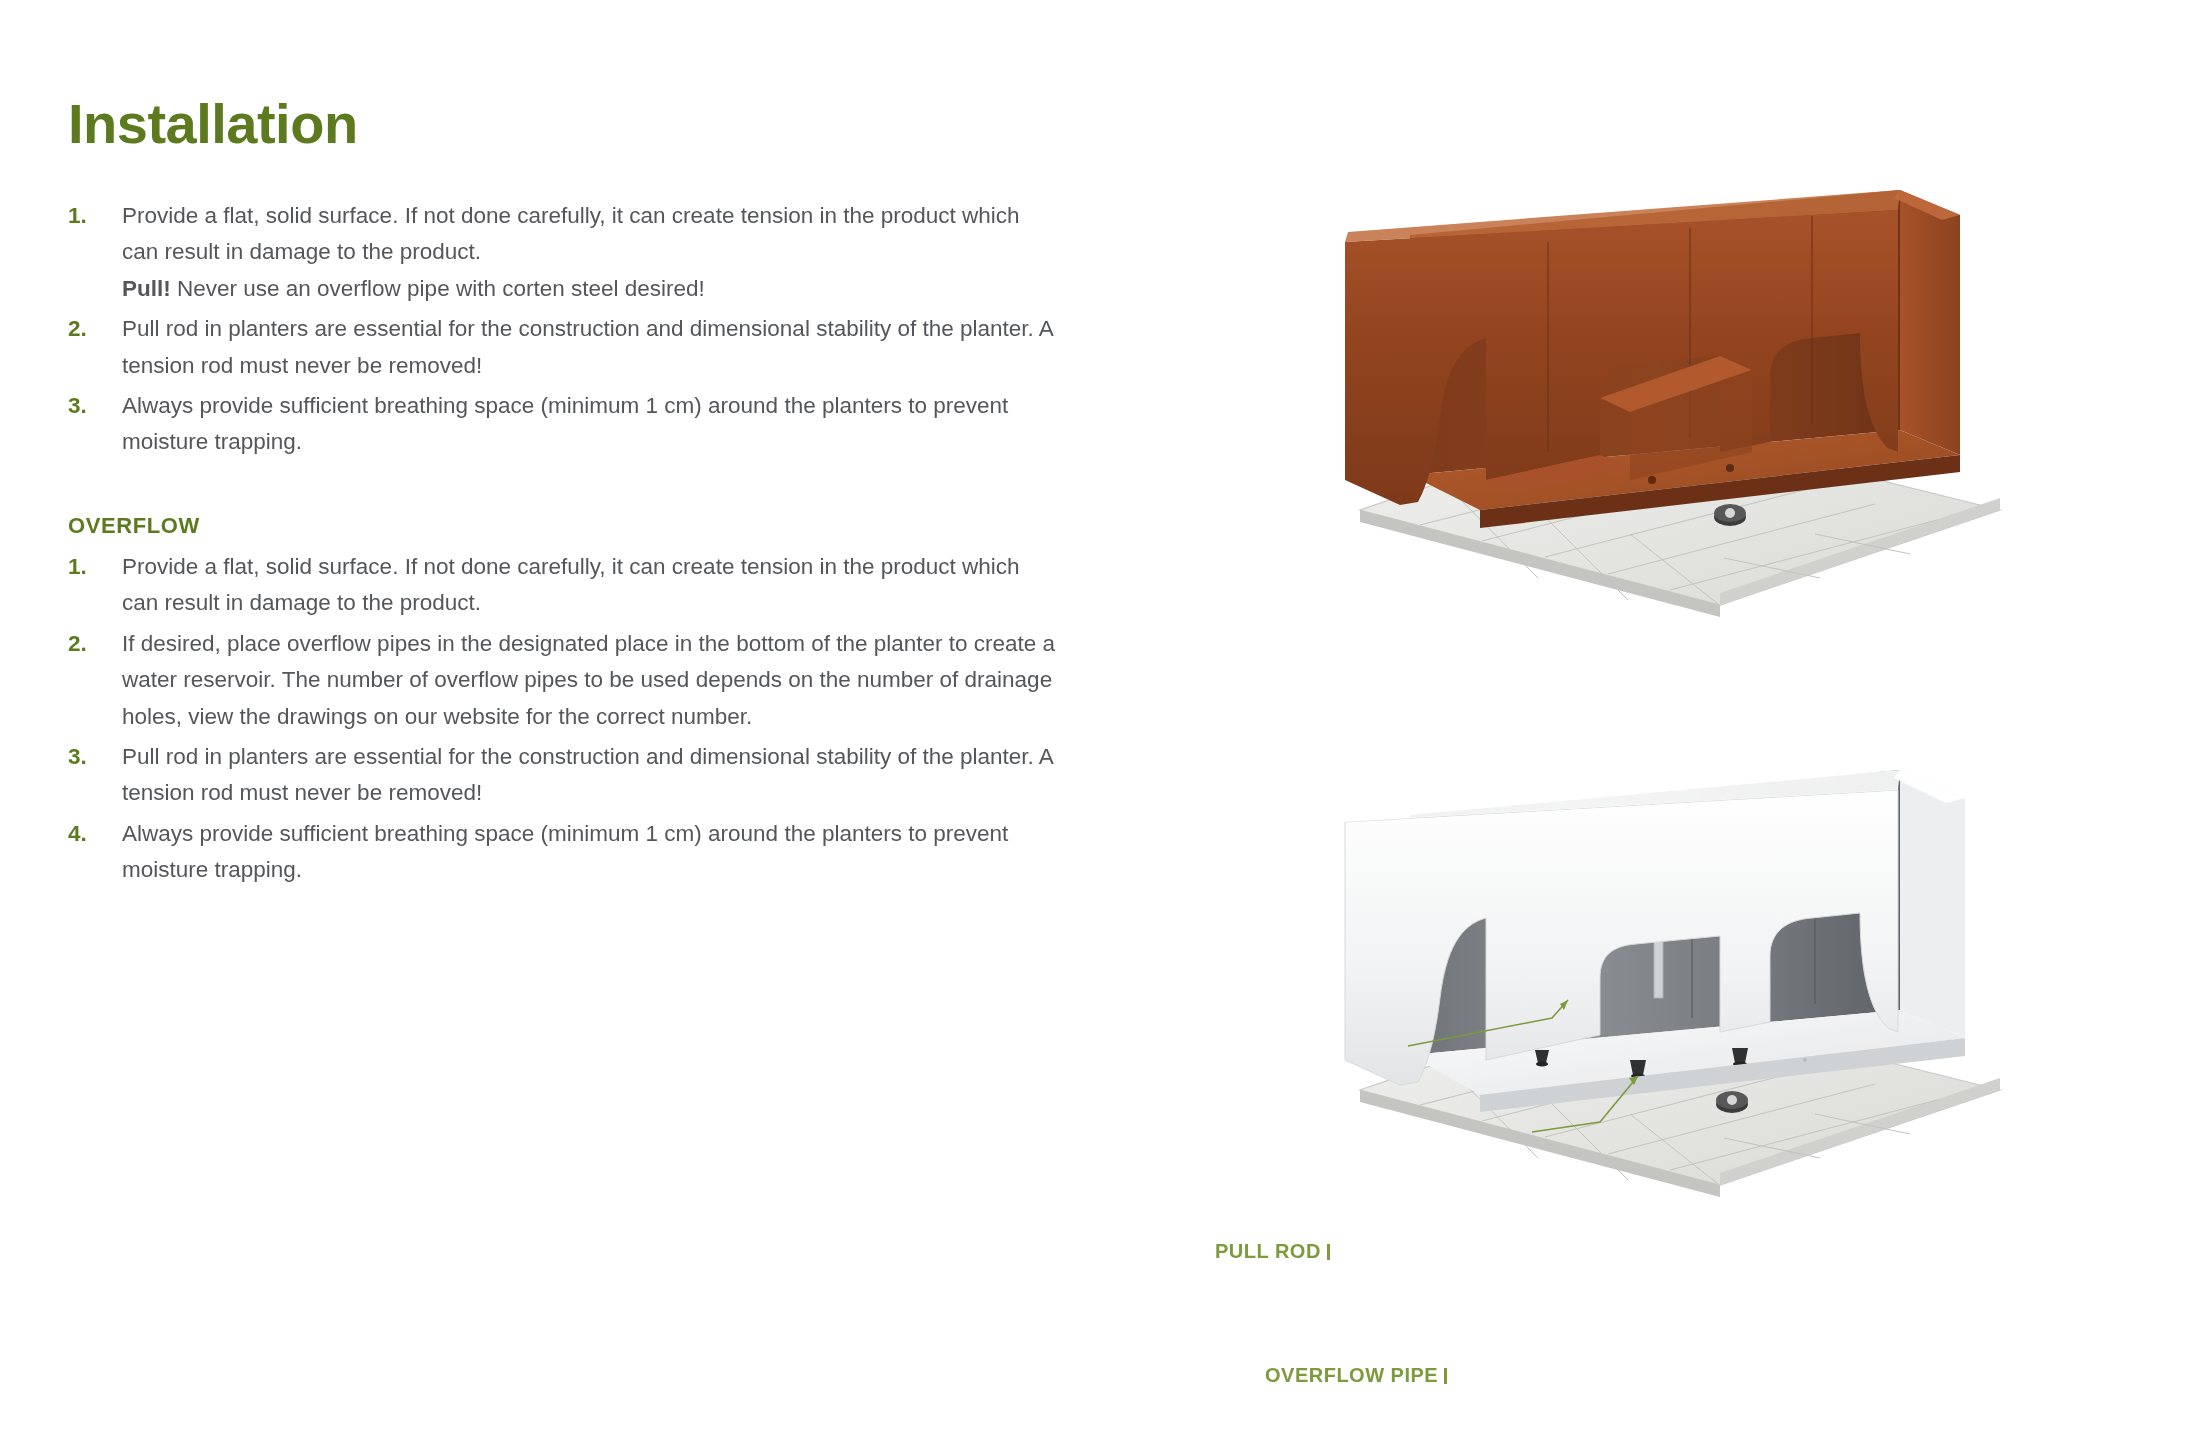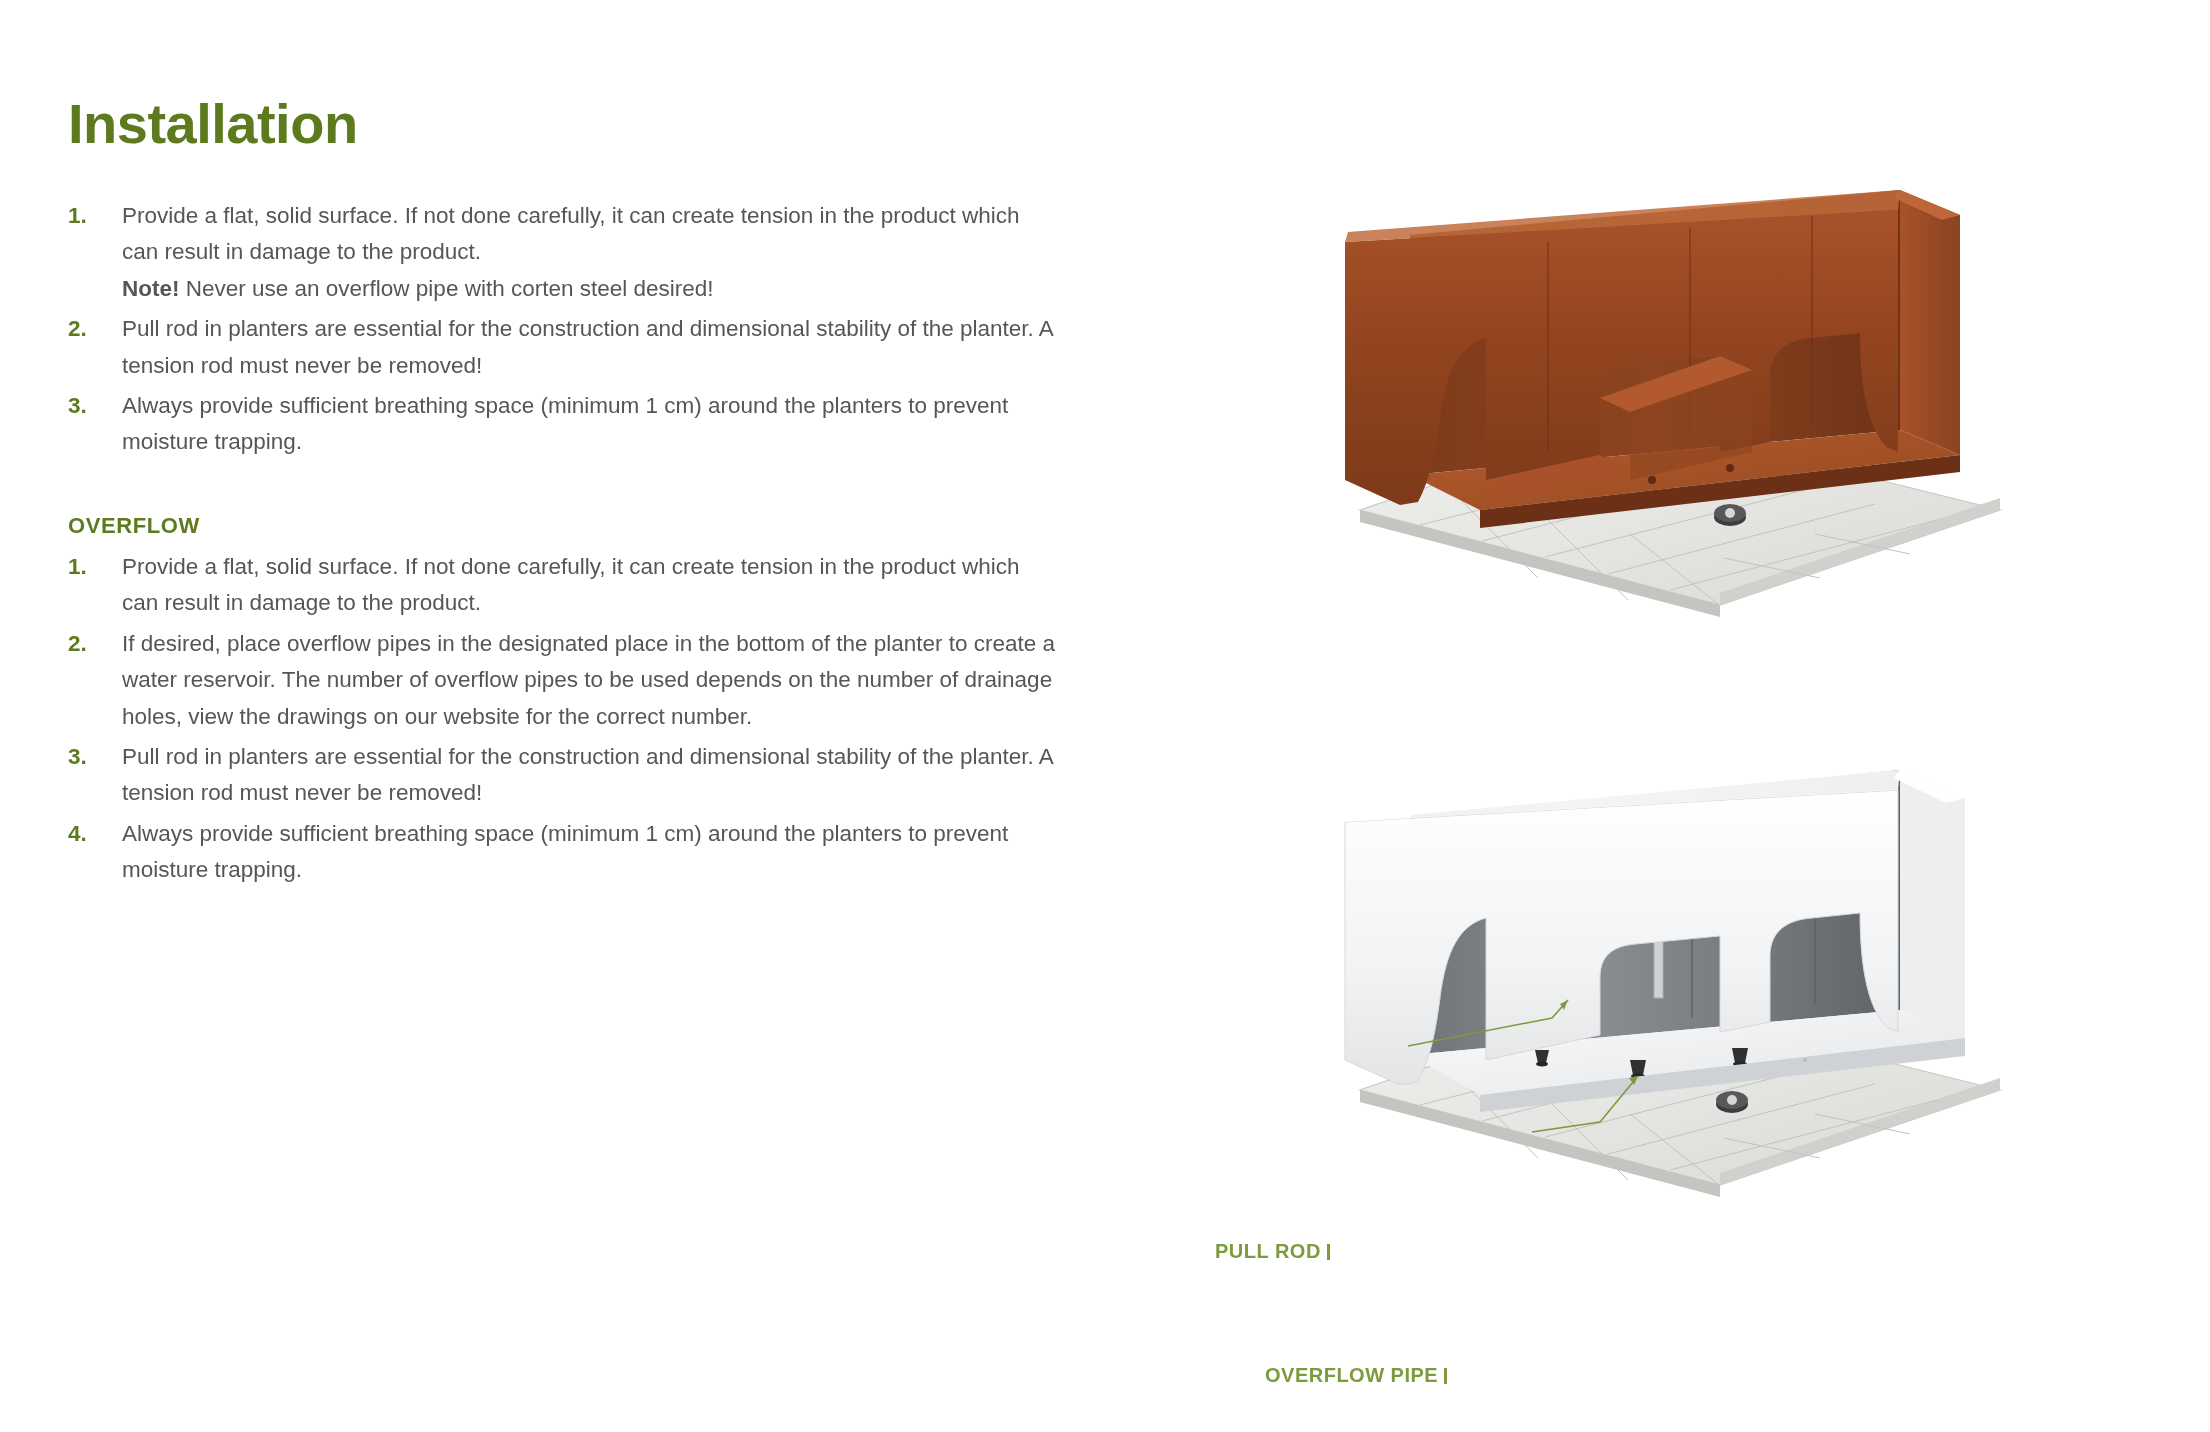--- a/index.html
+++ b/index.html
@@ -124,21 +124,21 @@
   <div class="left-col">
 
     <h1 class="page-title">Installation</h1>
 
     <div class="section">
       <ul class="steps">
         <li class="step">
           <span class="step-num">1.</span>
           <span>Provide a flat, solid surface. If not done carefully, it can create tension in the product which can result in damage to the product.</span>
           <span class="step-note">
-            <span class="note-label">Note!</span><span> Never use an overflow pipe with corten steel desired!</span>
+            <span class="note-label">Pull!</span><span> Never use an overflow pipe with corten steel desired!</span>
           </span>
         </li>
         <li class="step">
           <span class="step-num">2.</span>
           <span>Pull rod in planters are essential for the construction and dimensional stability of the planter. A tension rod must never be removed!</span>
         </li>
         <li class="step">
           <span class="step-num">3.</span>
           <span>Always provide sufficient breathing space (minimum 1 cm) around the planters to prevent moisture trapping.</span>
         </li>

